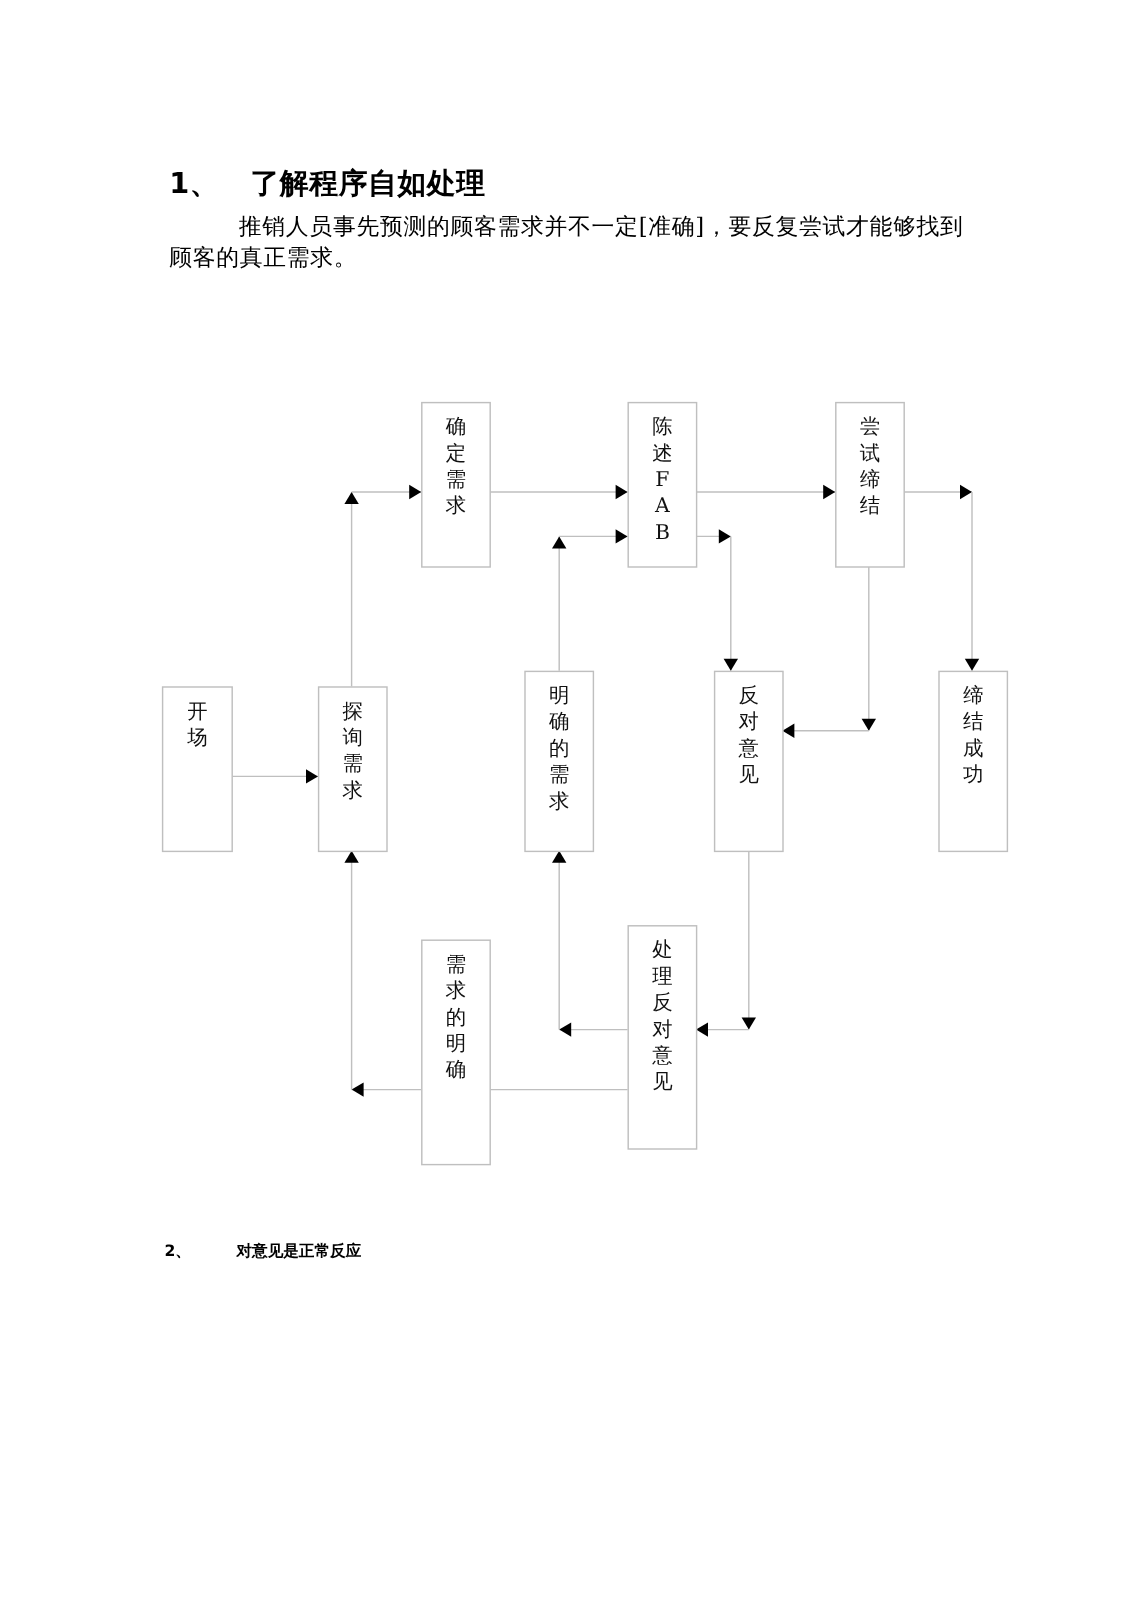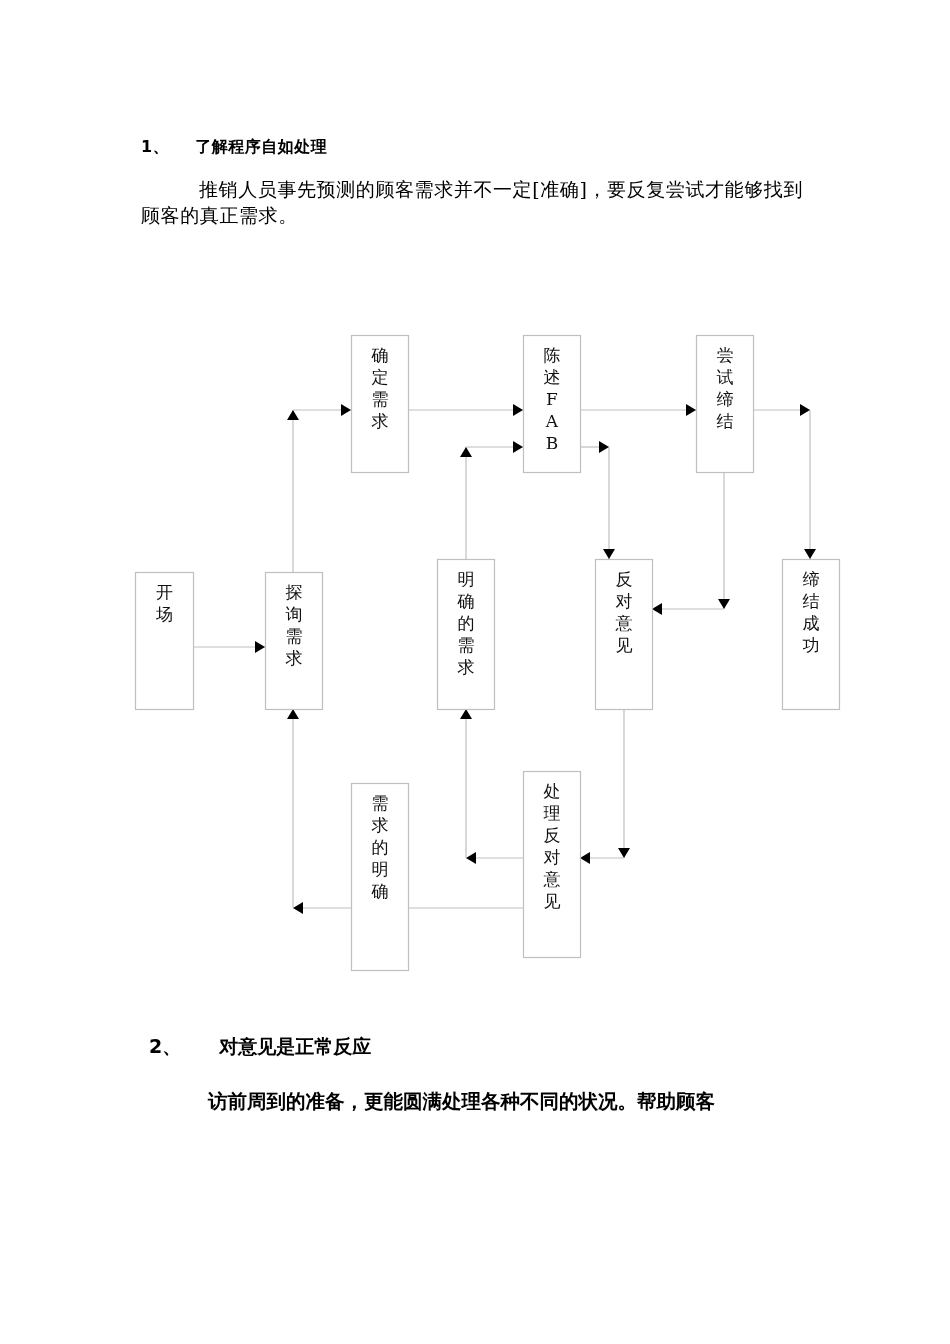--- a/index.html
+++ b/index.html
@@ -12,21 +12,21 @@
       height: 1344px;
       position: relative;
       overflow: hidden;
       font-family: "DejaVu Serif", "Liberation Serif", serif;
       color: #000;
     }
     .heading1 {
       position: absolute;
       left: 141px;
       top: 137px;
-      font-size: 16px;
+      font-size: 24px;
       font-family: "DejaVu Sans", "Liberation Sans", sans-serif;
       font-weight: bold;
       letter-spacing: 0.5px;
     }
     .heading1 .num { margin-right: 26px; }
     .para1 {
       position: absolute;
       left: 141px;
       top: 176px;
       width: 680px;
@@ -39,24 +39,23 @@
       position: absolute;
       left: 0;
       top: 0;
       width: 950px;
       height: 1344px;
     }
     .heading2 {
       position: absolute;
       left: 137px;
       top: 1034px;
-      font-size: 19px;
+      font-size: 13px;
       font-family: "DejaVu Sans", "Liberation Sans", sans-serif;
       font-weight: bold;
-      margin-left: 12px;
     }
     .heading2 .num { margin-right: 38px; }
     .para2 {
       position: absolute;
       left: 164px;
       top: 1080px;
       width: 660px;
       font-size: 19.5px;
       line-height: 44px;
       font-family: "DejaVu Sans", "Liberation Sans", sans-serif;
@@ -201,14 +200,13 @@
         <rect x="523.5" y="771.5" width="57" height="186" fill="#ffffff" stroke="#bfbfbf" stroke-width="1.2"></rect>
         <text text-anchor="middle"><tspan x="552" y="797">处</tspan><tspan x="552" y="819">理</tspan><tspan x="552" y="841">反</tspan><tspan x="552" y="863">对</tspan><tspan x="552" y="885">意</tspan><tspan x="552" y="907">见</tspan></text>
       </g>
     </g>
 </svg>
 
 <div class="heading2">
   <span class="num">2、</span><span>对意见是正常反应</span>
 </div>
 <div class="para2">
-  <span class="l1">访前周到的准备，更能圆满处理各种不同的状况。帮助顾客</span>
 </div>
 
 </body></html>

